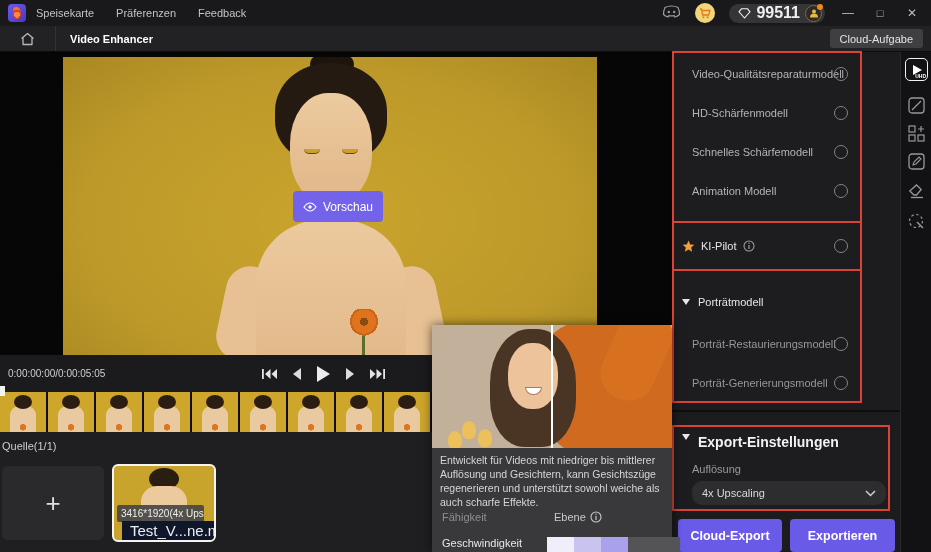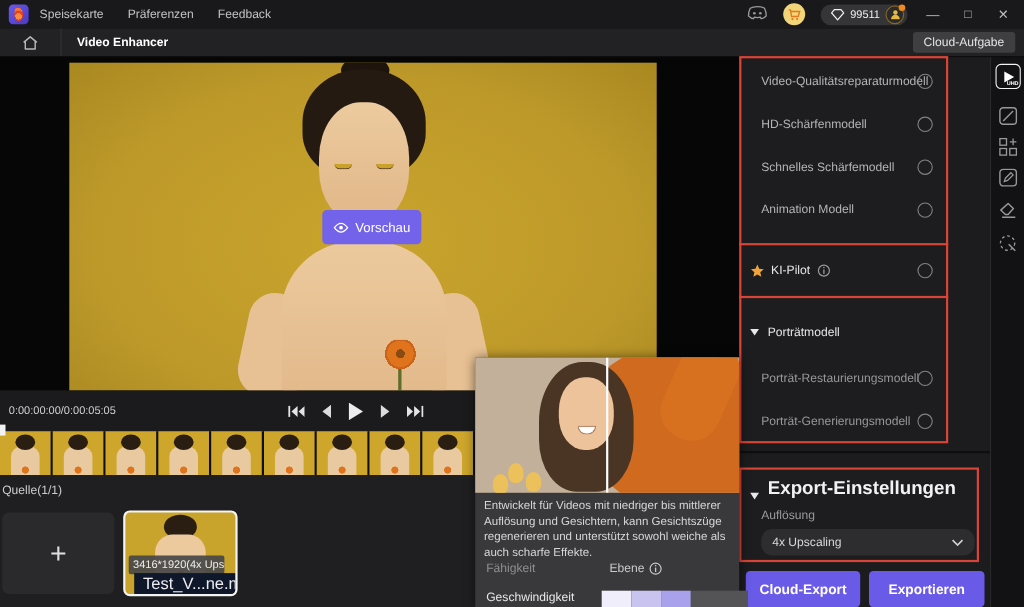--- a/index.html
+++ b/index.html
@@ -8,21 +8,21 @@
 
   
   .titlebar{position:absolute;top:0;left:0;right:0;height:26px;background:#19191b;display:flex;align-items:center}
   .logo{width:18px;height:18px;margin:0 10px 0 8px;border-radius:4px;background:linear-gradient(135deg,#6a5ae8,#4a3ac0);position:relative}
   .logo::after{content:"";position:absolute;left:5px;top:3px;width:8px;height:12px;background:radial-gradient(circle at 50% 65%,#ff8a3c 0 3px,#e8401f 3px 5px,transparent 5px),linear-gradient(180deg,#ff7a2e,#e8401f);border-radius:40% 60% 50% 50%}
   .menu{display:flex;gap:22px;color:#c3c3c7}
   .menu span{cursor:default}
   .tb-right{margin-left:auto;display:flex;align-items:center;gap:14px;padding-right:10px}
   .cart-circle{width:20px;height:20px;border-radius:50%;background:#f3d579;display:flex;align-items:center;justify-content:center}
   .gem-pill{display:flex;align-items:center;gap:5px;background:#353537;border-radius:11px;height:19px;padding:0 3px 0 9px}
-  .gem-pill .count{color:#f0f0f2;font-weight:normal;font-size:10px}
+  .gem-pill .count{color:#f0f0f2;font-weight:bold;font-size:16px}
   .avatar{width:17px;height:17px;border-radius:50%;background:#2b2b2d;border:1px solid #8a6a20;position:relative;display:flex;align-items:center;justify-content:center}
   .avatar .dot{position:absolute;top:-2px;right:-2px;width:6px;height:6px;border-radius:50%;background:#f08a1d}
   .winbtn{color:#bbb;font-size:12px;width:18px;text-align:center;cursor:default}
   .winbtn.max{font-size:11px}
 
   
   .tabbar{position:absolute;top:26px;left:0;right:0;height:26px;background:#222224;display:flex;align-items:center;border-bottom:1px solid #0c0c0d}
   .home-cell{width:56px;height:100%;display:flex;align-items:center;justify-content:center;border-right:1px solid #333336}
   .tab-title{margin-left:14px;color:#fff;font-weight:bold}
   .cloud-task{margin-left:auto;margin-right:8px;background:#3f3f42;color:#e3e3e6;border:none;border-radius:3px;height:19px;padding:0 10px;font-size:11px;font-family:inherit;cursor:pointer}
@@ -96,21 +96,21 @@
   .red-group{position:absolute;left:0;top:-1px;width:190px;height:352px;border:2px solid #d94436;background:#1d1d1f}
   .red-div{position:absolute;left:-2px;right:-2px;height:2px;background:#d94436}
   .m-row{position:absolute;left:0;width:100%;height:26px;display:flex;align-items:center;padding-left:18px;cursor:pointer}
   .m-row .lbl{color:#b4b4b8}
   .m-row.bright .lbl{color:#e6e6ea}
   .m-row.dim .lbl{color:#97979b}
   .radio{position:absolute;right:12px;width:14px;height:14px;border:1.5px solid #838387;border-radius:50%;cursor:pointer}
   .caret{width:0;height:0;border-left:4.5px solid transparent;border-right:4.5px solid transparent;border-top:6px solid #e8e8ea;margin-right:8px}
   .sect-gap{position:absolute;left:0;top:358px;width:228px;height:2px;background:#0e0e0f}
   .export-box{position:absolute;left:0;top:373px;width:218px;height:86px;border:2px solid #d94436;background:#1d1d1f}
-  .exp-head{position:absolute;left:8px;top:7px;display:flex;align-items:flex-end;color:#f2f2f4;font-weight:bold;font-size:17px}
+  .exp-head{position:absolute;left:8px;top:7px;display:flex;align-items:flex-start;color:#f2f2f4;font-weight:bold;font-size:14px}
   .res-label{position:absolute;left:18px;top:36px;color:#9a9a9e}
   .dropdown{position:absolute;left:18px;top:54px;width:194px;height:24px;background:#2d2d2f;border-radius:10px;display:flex;align-items:center;padding:4px 10px;color:#d8d8dc;cursor:pointer}
   .dropdown svg{margin-left:auto}
   .btn-purple{position:absolute;top:467px;height:33px;background:#6a5ae8;border:none;border-radius:4px;color:#fff;font-weight:bold;font-size:12.5px;font-family:inherit;cursor:pointer}
   .btn-cloud{left:6px;width:104px}
   .btn-export{left:118px;width:105px}
 
   
   .strip{position:absolute;left:900px;top:0;width:31px;height:500px;background:#121214;border-left:1px solid #28282a}
   .tool{position:absolute;left:4px;width:23px;height:23px;display:flex;align-items:center;justify-content:center;cursor:pointer}

